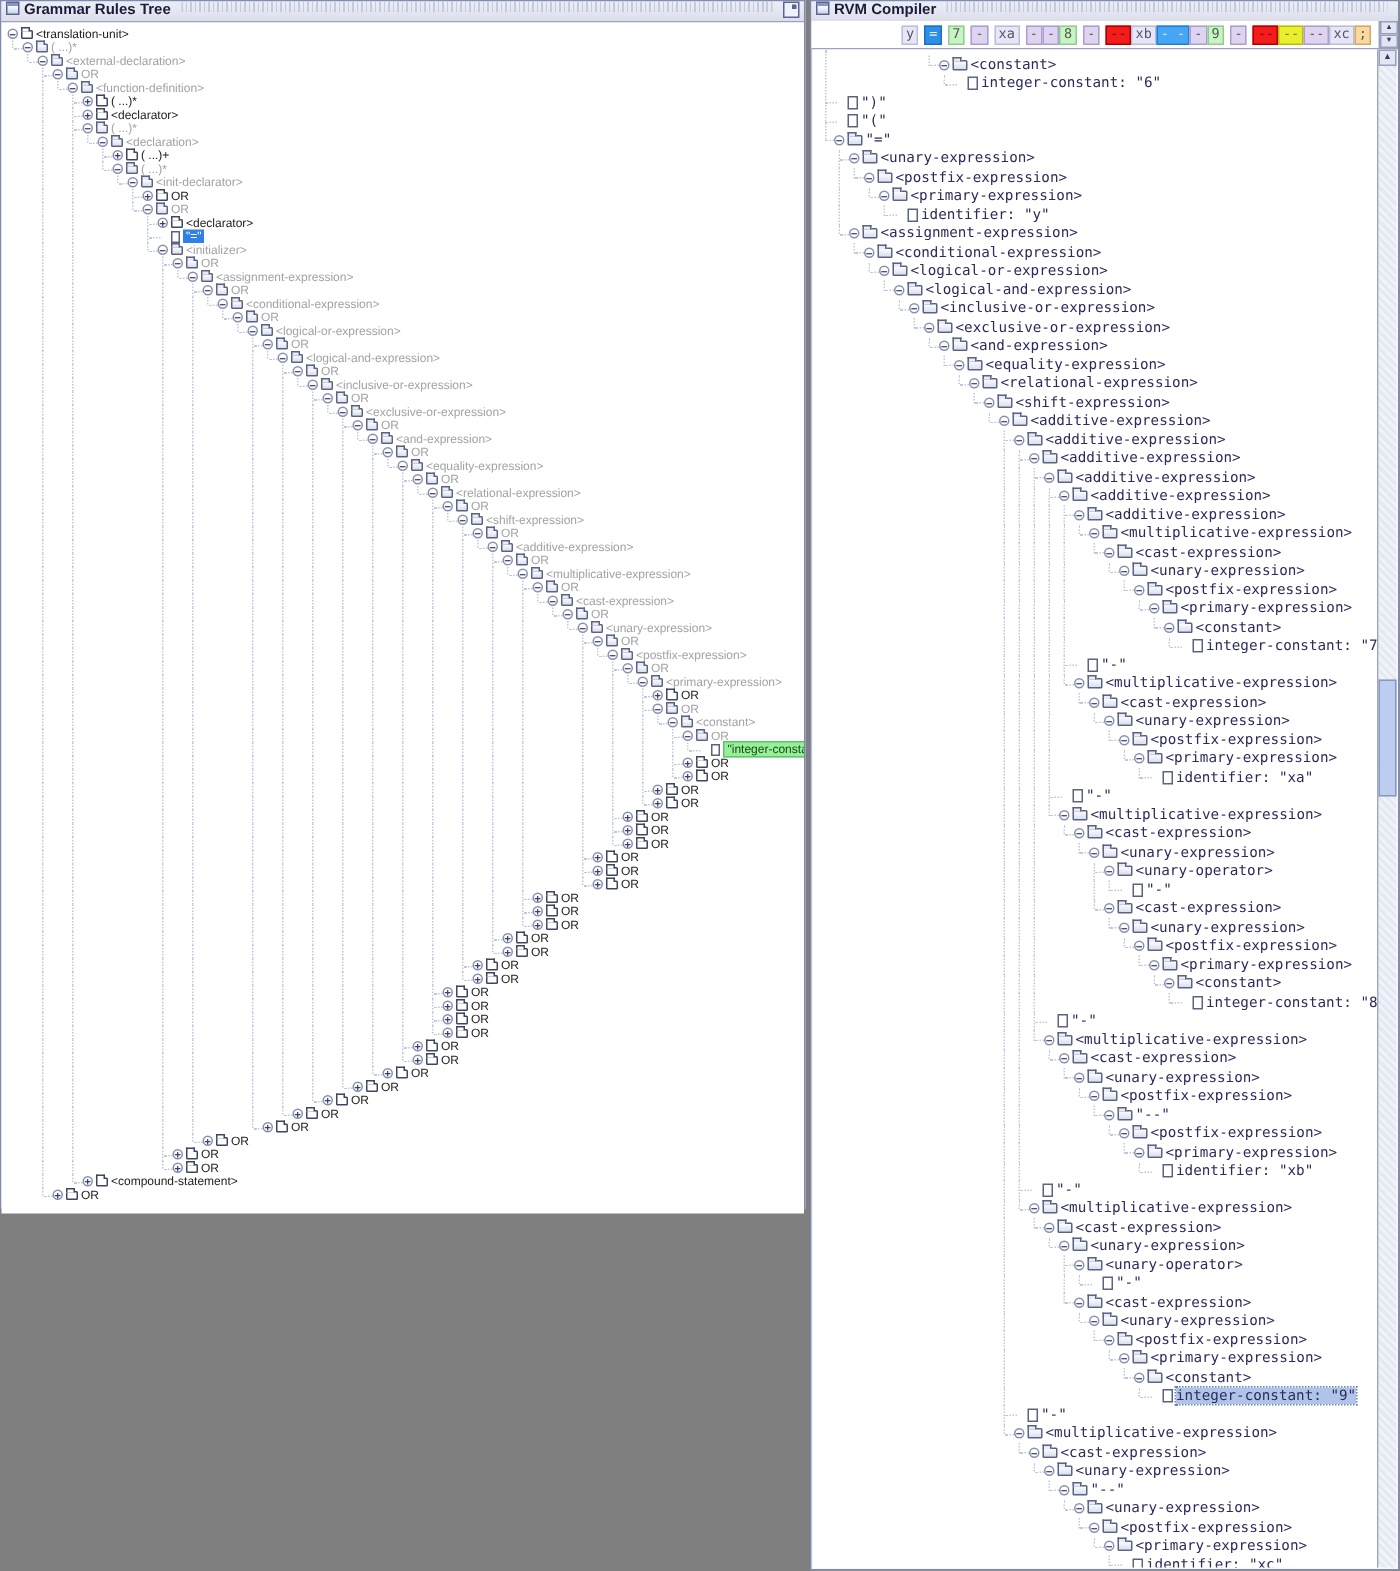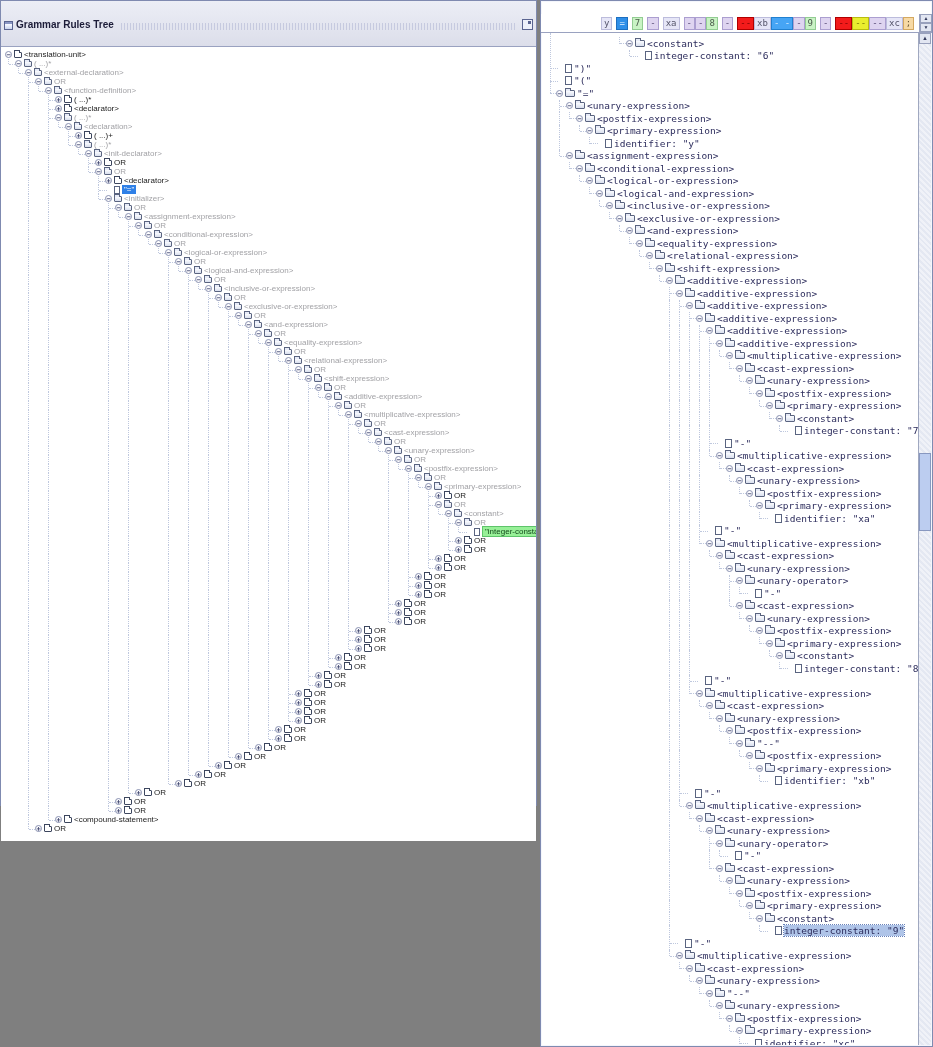--- a/index.html
+++ b/index.html
@@ -3,21 +3,21 @@
 <meta charset="utf-8">
 <style>
   html,body{margin:0;padding:0;background:#7f7f7f;}
   #stage{position:relative;width:933px;height:1047px;background:#7f7f7f;overflow:hidden;
          font-family:"Liberation Sans",sans-serif;}
   .window{position:absolute;background:#fff;border:1px solid #7f8ab0;
           box-shadow:inset 0 0 0 1px #f4f6fc;box-sizing:border-box;}
   #win-left{left:0;top:0;width:537px;height:806px;}
   #win-right{left:540px;top:0;width:393px;height:1047px;}
   .titlebar{height:13px;background:linear-gradient(#eceef6,#dcdeea);border-bottom:1px solid #9aa2c0;
-            display:flex;align-items:flex-end;padding:16px 3px;gap:3px;}
+            display:flex;align-items:flex-start;padding:0 3px;gap:3px;}
   .wicon{width:9px;height:9px;border:1px solid #5a6490;box-sizing:border-box;
          background:linear-gradient(#f4f7ff 40%,#c9d4ee);position:relative;flex:0 0 auto;}
   .wicon::before{content:"";position:absolute;left:0;top:0;right:0;height:2px;background:#8a97c4;}
   .wtitle{font-size:10px;font-weight:bold;color:#1c1c38;white-space:nowrap;}
   .grip{flex:1;height:7px;margin:0 4px;
         background:repeating-linear-gradient(90deg,#c6cadf 0 1px,rgba(0,0,0,0) 1px 3px);}
   .detach{width:9px;height:9px;border:1px solid #5a6490;background:#eef1fa;position:relative;flex:0 0 auto;}
   .detach::before{content:"";position:absolute;right:1px;top:1px;width:3px;height:3px;background:#5a6490;}
 
   .treewrap{position:relative;overflow:hidden;background:#fff;}
@@ -1594,20 +1594,25 @@
           <span class="hd" style="left: 34px;">+</span>
           <span class="ct" style="left: 43px;">
             <span class="fi fi-dark"></span>
             <span class="lb s-dark">OR</span>
           </span>
         </div>
       </div>
   </section>
 
   <section class="window" id="win-right">
+    <header class="titlebar">
+      <span class="wicon"></span>
+      <span class="wtitle">RVM Compiler</span>
+      <span class="grip"></span>
+    </header>
     <div class="srcbar">
       <div class="tokens" id="tokens">
           <span class="tk tk-id">y</span>
           <span class="tk tk-sel gp">=</span>
           <span class="tk tk-const gp">7</span>
           <span class="tk tk-op gp">-</span>
           <span class="tk tk-id gp">xa</span>
           <span class="tk tk-op gp">-</span>
           <span class="tk tk-op">-</span>
           <span class="tk tk-const">8</span>

